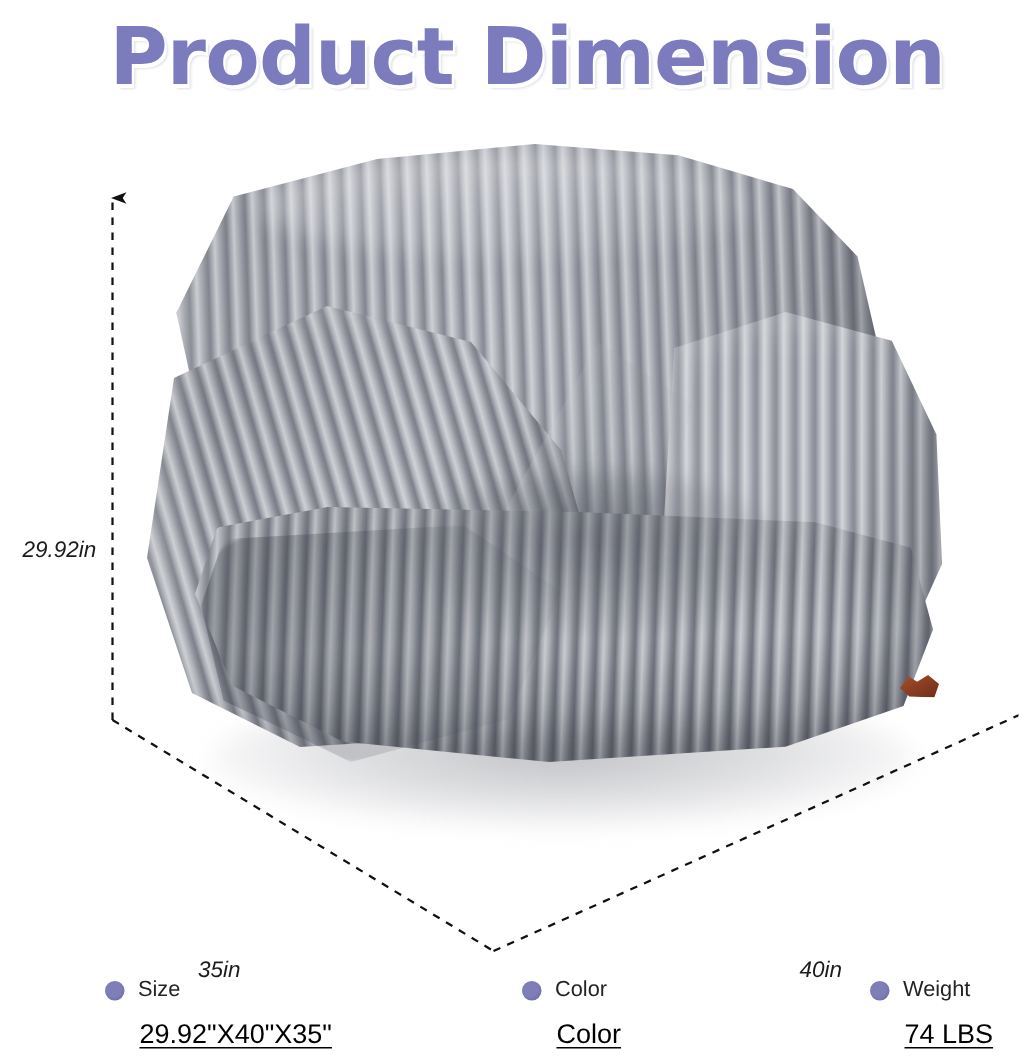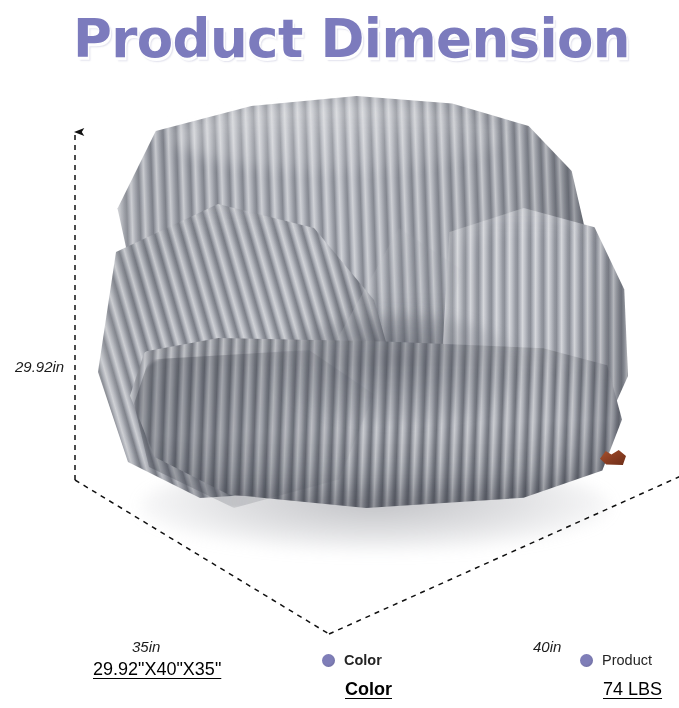--- a/index.html
+++ b/index.html
@@ -168,21 +168,21 @@
     font-family:"Liberation Sans","DejaVu Sans",sans-serif;white-space:nowrap;
   }
   #label-height{left:3px;top:280px;}
   #label-depth {left:120px;top:560px;}
   #label-width {left:521px;top:560px;}
 
   
   #spec-row{position:absolute;left:0;top:650px;width:679px;height:58px;}
   .spec{position:absolute;top:0;}
   #spec-size  {left:58px;}
-  #spec-color {left:310px;font-weight:bold;}
+  #spec-color {left:336px;}
   #spec-weight{left:568px;}
   .spec-head{display:flex;align-items:center;gap:9px;height:20px;}
   .spec-dot{
     width:13px;height:13px;border-radius:50%;
     background:#7f7eb8;flex:0 0 auto;
     box-shadow:inset -1px -1px 2px rgba(0,0,0,0.10);
   }
   .spec-name{font-size:14.5px;color:#242424;white-space:nowrap;}
   .spec-value{
     margin-top:9px;margin-left:23px;
@@ -233,33 +233,37 @@
     </svg>
 
     <div class="dim-label" id="label-height">29.92in</div>
     <div class="dim-label" id="label-depth">35in</div>
     <div class="dim-label" id="label-width">40in</div>
   </div>
 
   <div id="spec-row">
 
     <div class="spec" id="spec-size">
+      <div class="spec-head">
+        <span class="spec-dot"></span>
+        <span class="spec-name">Size</span>
+      </div>
       <div class="spec-value">29.92"X40"X35"</div>
     </div>
 
     <div class="spec" id="spec-color">
       <div class="spec-head">
         <span class="spec-dot"></span>
         <span class="spec-name">Color</span>
       </div>
       <div class="spec-value">Color</div>
     </div>
 
     <div class="spec" id="spec-weight">
       <div class="spec-head">
         <span class="spec-dot"></span>
-        <span class="spec-name">Product</span>
+        <span class="spec-name">Weight</span>
       </div>
       <div class="spec-value">74 LBS</div>
     </div>
 
   </div>
 </div>
 
 </body></html>

